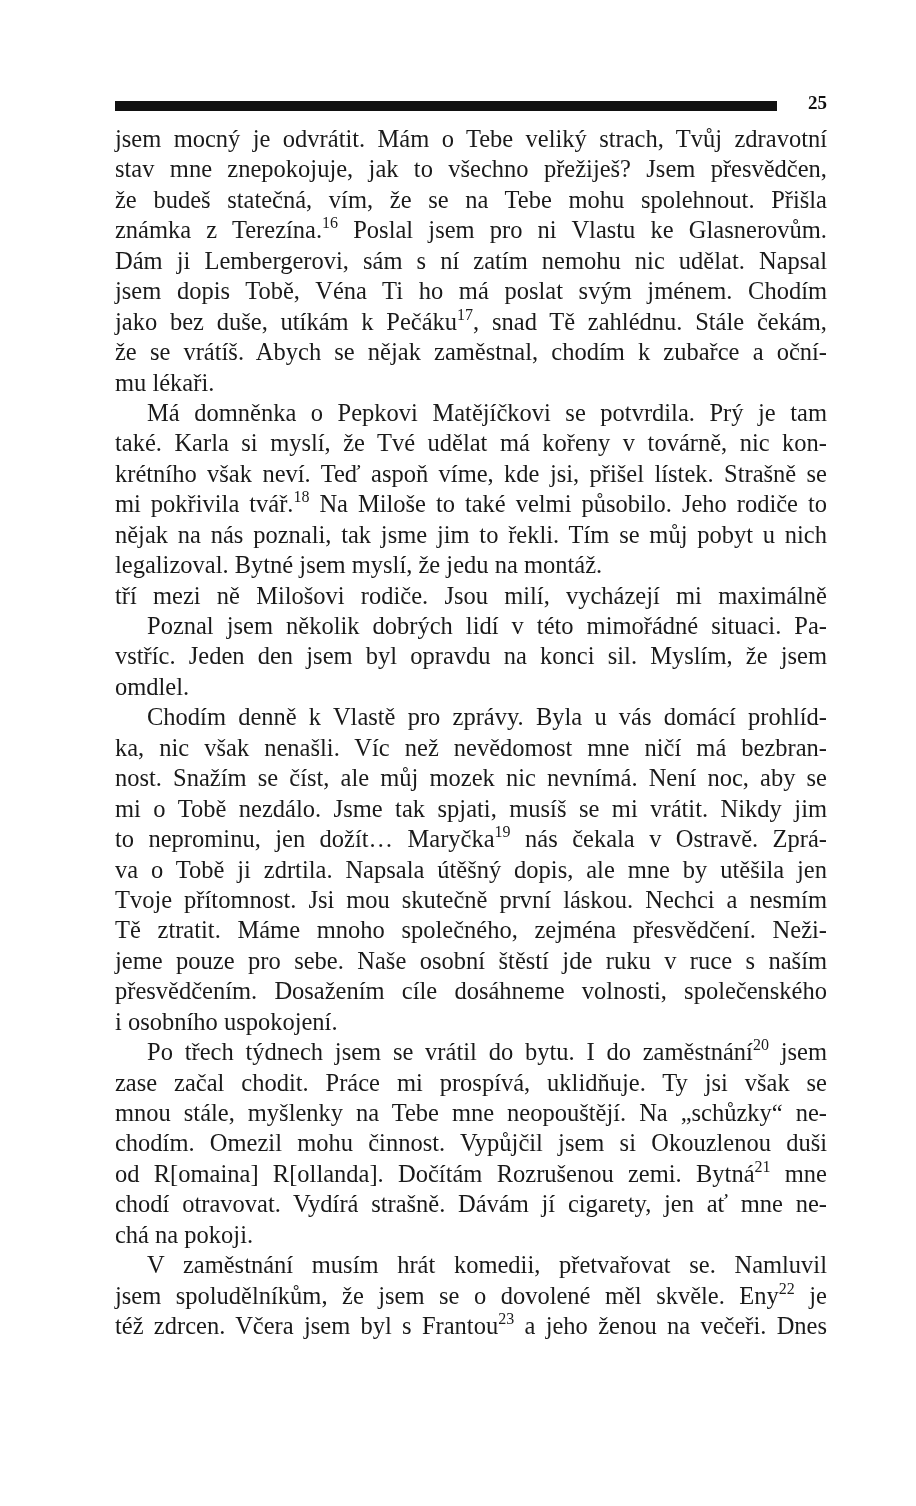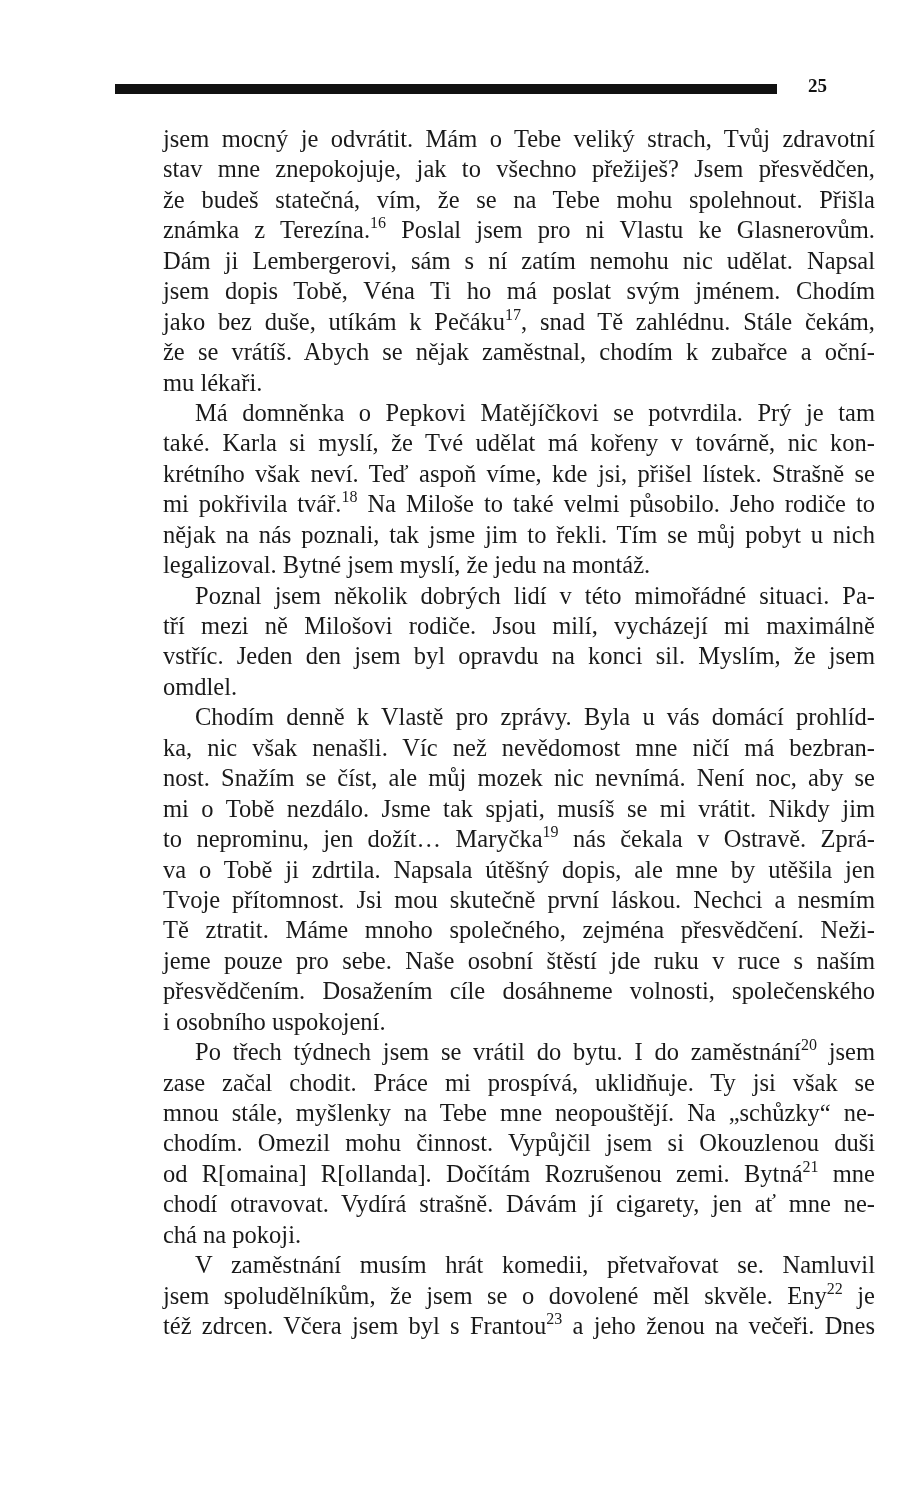--- a/index.html
+++ b/index.html
@@ -1,20 +1,20 @@
 <!DOCTYPE html>
 <html><head>
 <meta charset="utf-8">
 <style>
   html, body { margin: 0; padding: 0; background: #ffffff; }
   body { width: 916px; height: 1506px; position: relative; overflow: hidden; }
-  .page-header { position: absolute; left: 115px; top: 80px; width: 712px; height: 20px; }
+  .page-header { position: absolute; left: 115px; top: 97px; width: 712px; height: 20px; }
   .header-rule { position: absolute; left: 0; top: 4px; width: 662px; height: 10px; background: #111111; }
   .page-number { position: absolute; right: 0; top: -5px; font-family: "Liberation Serif", serif; font-weight: bold; font-size: 19px; color: #111111; }
-  .body-text { position: absolute; left: 115px; top: 124px; width: 712px; font-family: "Liberation Serif", serif; font-size: 24.5px; line-height: 30.45px; color: #1a1a1a; margin-left: 48px; }
+  .body-text { position: absolute; left: 115px; top: 124px; width: 712px; font-family: "Liberation Serif", serif; font-size: 24.5px; line-height: 30.45px; color: #1a1a1a; }
   .line { display: block; white-space: nowrap; text-align: justify; text-align-last: justify; height: 30.45px; }
   .line.last { text-align-last: left; }
   .line.indent { padding-left: 32px; }
   sup { font-size: 16px; line-height: 0; vertical-align: 10px; }
 </style>
 </head>
 <body>
 
 <div class="page-header">
   <div class="header-rule"></div>
@@ -35,22 +35,22 @@
     </div>
     <div>
       <span class="line indent">Má domněnka o Pepkovi Matějíčkovi se potvrdila. Prý je tam</span>
       <span class="line">také. Karla si myslí, že Tvé udělat má kořeny v továrně, nic kon-</span>
       <span class="line">krétního však neví. Teď aspoň víme, kde jsi, přišel lístek. Strašně se</span>
       <span class="line">mi pokřivila tvář.<sup>18</sup> Na Miloše to také velmi působilo. Jeho rodiče to</span>
       <span class="line">nějak na nás poznali, tak jsme jim to řekli. Tím se můj pobyt u nich</span>
       <span class="line last">legalizoval. Bytné jsem myslí, že jedu na montáž.</span>
     </div>
     <div>
+      <span class="line">tří mezi ně Milošovi rodiče. Jsou milí, vycházejí mi maximálně</span>
       <span class="line indent">Poznal jsem několik dobrých lidí v této mimořádné situaci. Pa-</span>
-      <span class="line">tří mezi ně Milošovi rodiče. Jsou milí, vycházejí mi maximálně</span>
       <span class="line">vstříc. Jeden den jsem byl opravdu na konci sil. Myslím, že jsem</span>
       <span class="line last">omdlel.</span>
     </div>
     <div>
       <span class="line indent">Chodím denně k Vlastě pro zprávy. Byla u vás domácí prohlíd-</span>
       <span class="line">ka, nic však nenašli. Víc než nevědomost mne ničí má bezbran-</span>
       <span class="line">nost. Snažím se číst, ale můj mozek nic nevnímá. Není noc, aby se</span>
       <span class="line">mi o Tobě nezdálo. Jsme tak spjati, musíš se mi vrátit. Nikdy jim</span>
       <span class="line">to neprominu, jen dožít… Maryčka<sup>19</sup> nás čekala v Ostravě. Zprá-</span>
       <span class="line">va o Tobě ji zdrtila. Napsala útěšný dopis, ale mne by utěšila jen</span>

